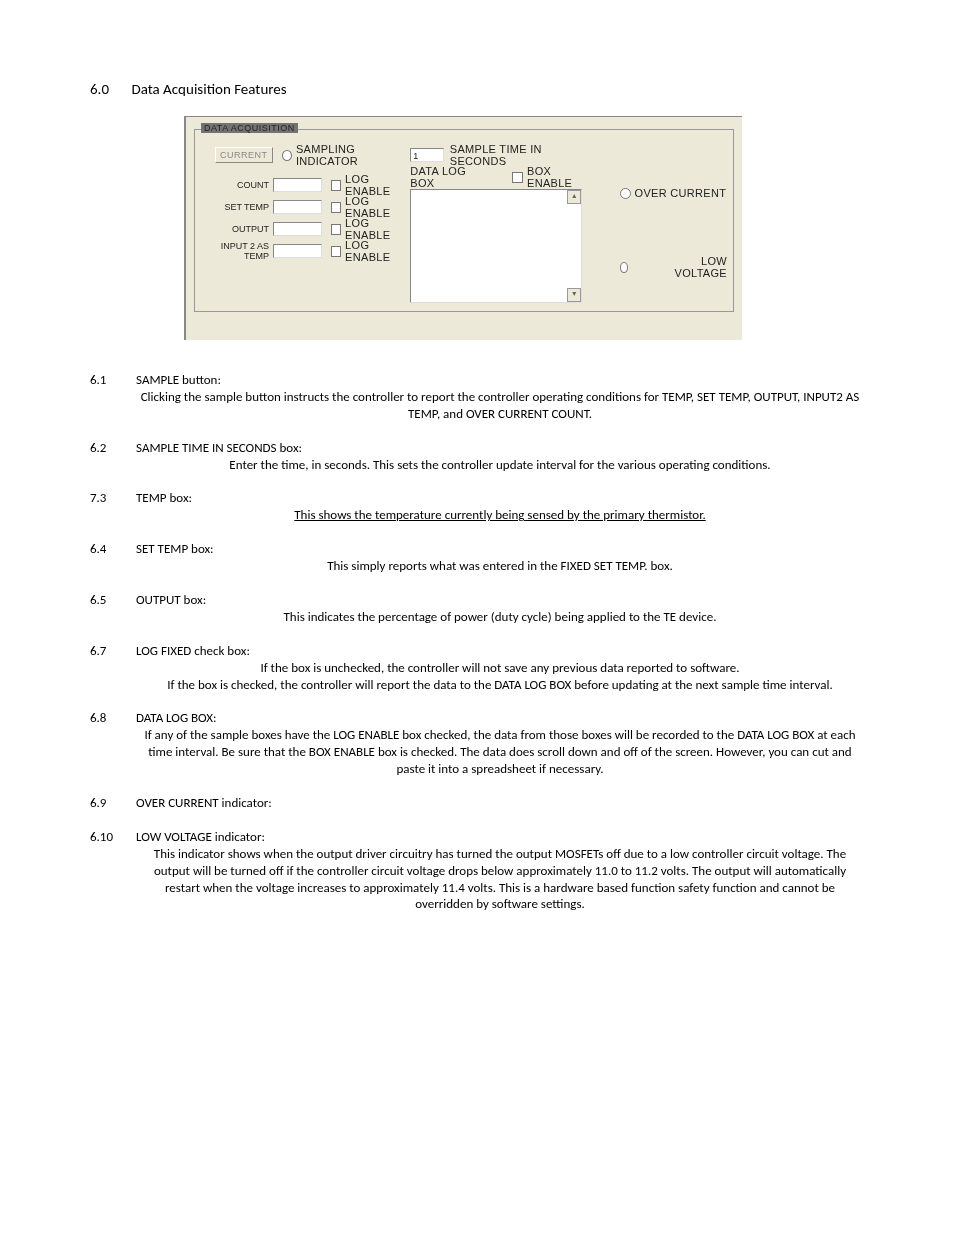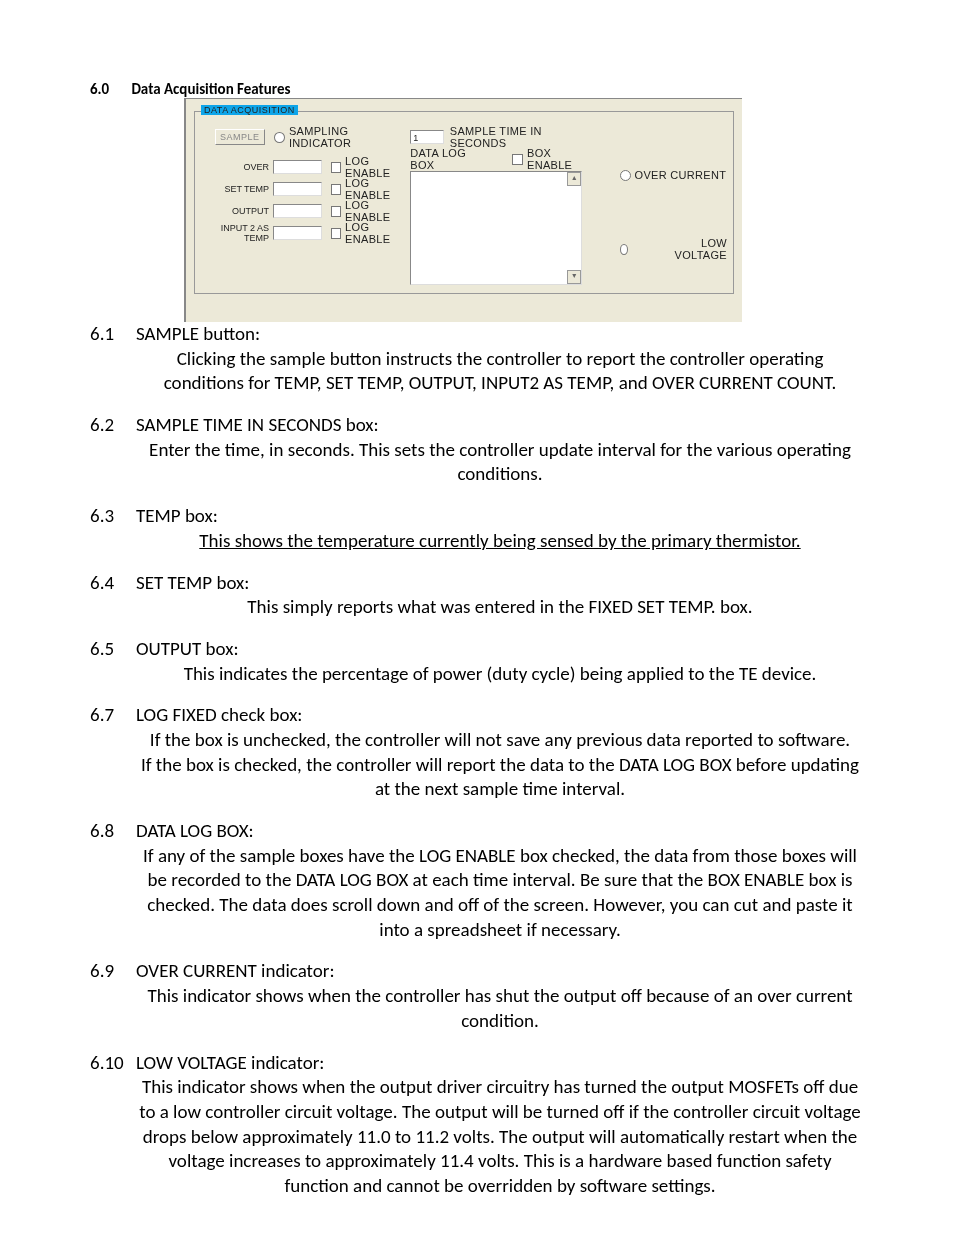--- a/index.html
+++ b/index.html
@@ -7,22 +7,23 @@
     padding: 0;
     background: #fff;
     font-family: Calibri, Arial, sans-serif;
     color: #000;
     width: 954px;
   }
   .page {
     padding: 80px 90px 60px 90px;
   }
   .heading {
-    font-weight: bold;
+    font-weight: normal;
     font-size: 15px;
+    margin-bottom: 18px;
   }
   .heading .num {
     display: inline-block;
     width: 38px;
   }
 
   
   .screenshot {
     margin-left: 94px;
     width: 558px;
@@ -46,21 +47,21 @@
   .groupbox::before {
     content: "";
     position: absolute;
     top: 0; left: 0; right: 0;
     border-top: 1px solid #999;
   }
   .groupbox .legend {
     position: absolute;
     top: -6px;
     left: 6px;
-    background: #0ea5e9;
+    background: #737373;
     padding: 0 3px;
     font-size: 9px;
     letter-spacing: 0.5px;
   }
   .gb-inner {
     display: flex;
   }
   .col-left {
     width: 210px;
     padding-top: 6px;
@@ -151,21 +152,22 @@
     font-size: 8px;
     line-height: 10px;
     text-align: center;
     color: #666;
   }
   .scroll-up { top: 0; }
   .scroll-down { bottom: 0; }
 
   
   .desc-list {
-    font-size: 19px;
+    margin-top: 32px;
+    font-size: 13px;
     line-height: 1.3;
   }
   .item {
     margin-bottom: 17px;
   }
   .item-head {
     display: flex;
   }
   .item-num {
     width: 46px;
@@ -187,28 +189,28 @@
     <span>Data Acquisition Features</span>
   </div>
 
   <div class="screenshot">
     <div class="groupbox">
       <span class="legend">DATA ACQUISITION</span>
       <div class="gb-inner">
 
         <div class="col-left">
           <div class="row" style="margin-left:14px; margin-bottom:10px;">
-            <button class="btn">SAMPLE</button>
+            <button class="btn">CURRENT</button>
             <span style="width:10px;"></span>
             <span class="radio"></span>
             <span class="lbl">SAMPLING INDICATOR</span>
           </div>
 
           <div class="row">
-            <span class="left-lbl">OVER</span>
+            <span class="left-lbl">COUNT</span>
             <span class="sunken field"></span>
             <span style="width:10px;"></span>
             <span class="chk"></span>
             <span class="lbl">LOG ENABLE</span>
           </div>
           <div class="row">
             <span class="left-lbl">SET TEMP</span>
             <span class="sunken field"></span>
             <span style="width:10px;"></span>
             <span class="chk"></span>
@@ -274,21 +276,21 @@
       </div>
       <div class="item">
         <div class="item-head">
           <div class="item-num">6.2</div>
           <div class="item-title">SAMPLE TIME IN SECONDS box:</div>
         </div>
         <div class="item-body" style="white-space: pre-line;">Enter the time, in seconds. This sets the controller update interval for the various operating conditions.</div>
       </div>
       <div class="item">
         <div class="item-head">
-          <div class="item-num">6.3</div>
+          <div class="item-num">7.3</div>
           <div class="item-title">TEMP box:</div>
         </div>
         <div class="item-body" style="white-space: pre-line; text-decoration: underline;">This shows the temperature currently being sensed by the primary thermistor.</div>
       </div>
       <div class="item">
         <div class="item-head">
           <div class="item-num">6.4</div>
           <div class="item-title">SET TEMP box:</div>
         </div>
         <div class="item-body" style="white-space: pre-line;">This simply reports what was entered in the FIXED SET TEMP. box.</div>
@@ -313,21 +315,20 @@
           <div class="item-num">6.8</div>
           <div class="item-title">DATA LOG BOX:</div>
         </div>
         <div class="item-body" style="white-space: pre-line;">If any of the sample boxes have the LOG ENABLE box checked, the data from those boxes will be recorded to the DATA LOG BOX at each time interval. Be sure that the BOX ENABLE box is checked.  The data does scroll down and off of the screen.  However, you can cut and paste it into a spreadsheet if necessary.</div>
       </div>
       <div class="item">
         <div class="item-head">
           <div class="item-num">6.9</div>
           <div class="item-title">OVER CURRENT indicator:</div>
         </div>
-        <div class="item-body" style="white-space: pre-line;">This indicator shows when the controller has shut the output off because of an over current condition.</div>
       </div>
       <div class="item">
         <div class="item-head">
           <div class="item-num">6.10</div>
           <div class="item-title">LOW VOLTAGE indicator:</div>
         </div>
         <div class="item-body" style="white-space: pre-line;">This indicator shows when the output driver circuitry has turned the output MOSFETs off due to a low controller circuit voltage.  The output will be turned off if the controller circuit voltage drops below approximately 11.0 to 11.2 volts.  The output will automatically restart when the voltage increases to approximately 11.4 volts. This is a hardware based function safety function and cannot be overridden by software settings.</div>
       </div>
     </div>
 

